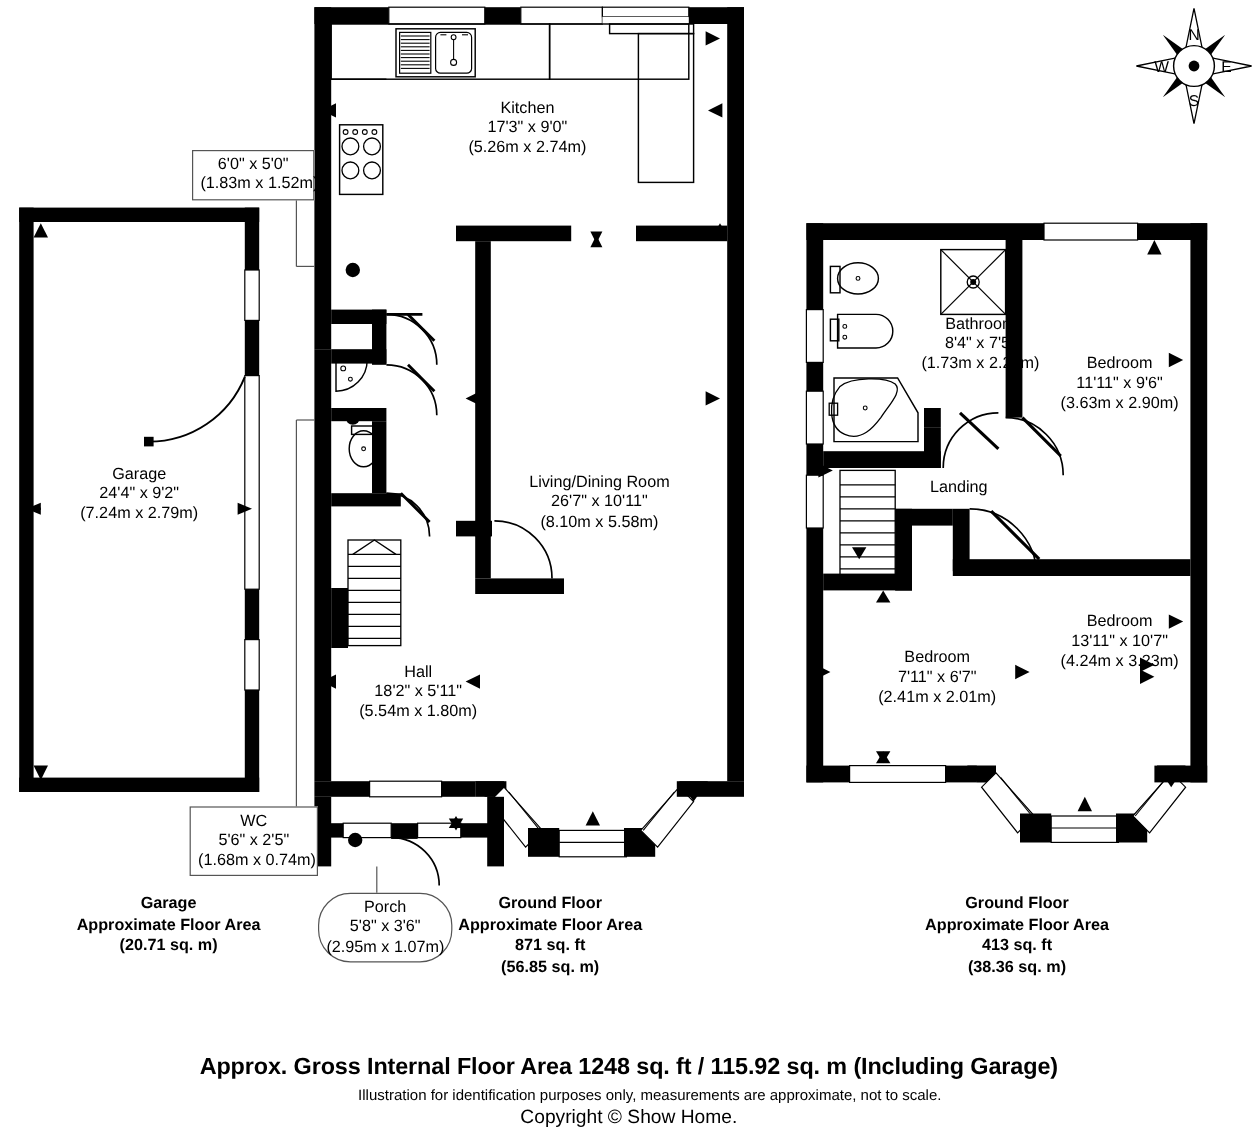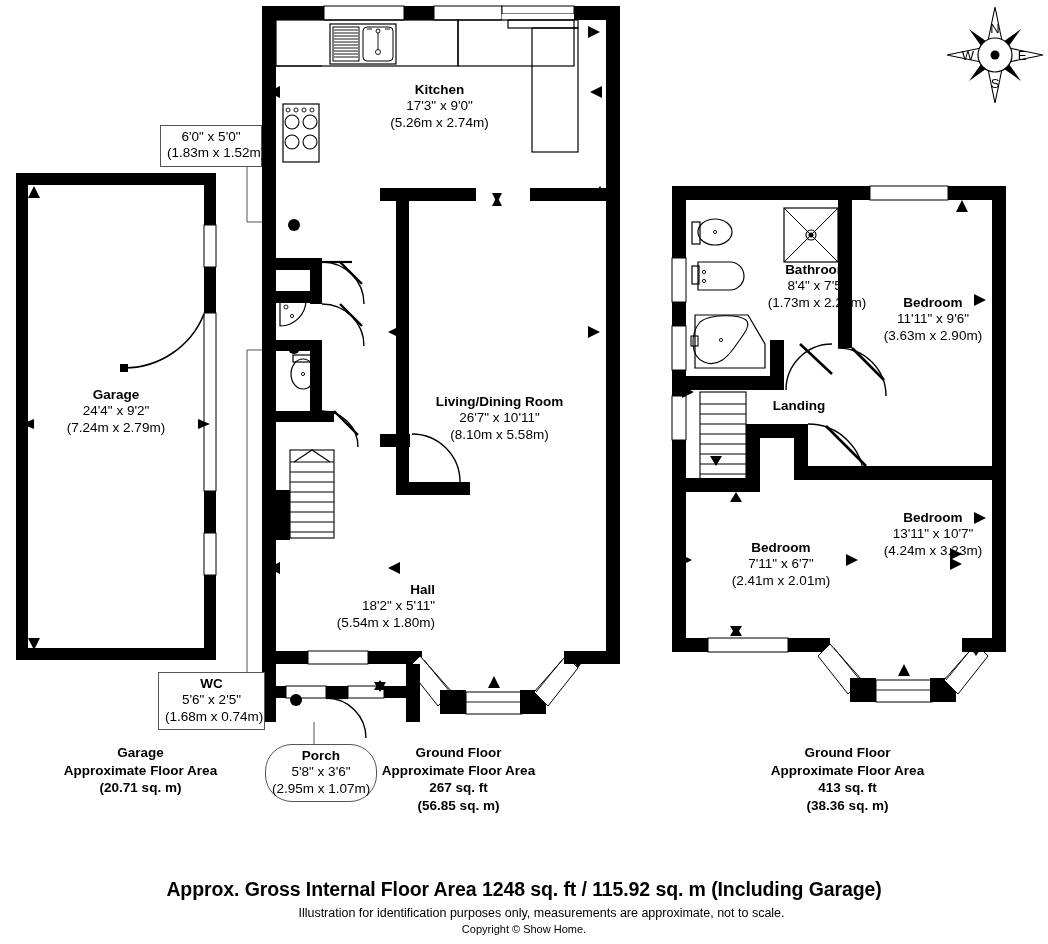--- a/index.html
+++ b/index.html
@@ -21,21 +21,21 @@
     width: 1048px;
     height: 944px;
   }
   .lbl {
     position: absolute;
     text-align: center;
     line-height: 1.22;
     white-space: nowrap;
   }
   .lbl .nm {
-    font-weight: bold;
+    font-weight: normal;
     font-size: 13.5px;
   }
   .lbl .dim {
     font-size: 13.5px;
   }
   .boxed {
     border: 1px solid #555;
     background: #fff;
     padding: 3px 6px 4px 6px;
   }
@@ -58,21 +58,21 @@
     font-size: 19.5px;
     font-weight: bold;
     letter-spacing: -0.1px;
   }
   #footer .sub {
     font-size: 12.5px;
     margin-top: 5px;
     margin-left: 35px;
   }
   #footer .cr {
-    font-size: 11px;
+    font-size: 16px;
     margin-top: 3px;
   }
 </style>
 </head>
 <body>
 
 <svg id="plan" viewBox="0 0 1048 944">
 
   <g>
 
@@ -399,21 +399,21 @@
   <div class="dim">6'0" x 5'0"</div>
   <div class="dim">(1.83m x 1.52m)</div>
 </div>
 
 <div class="lbl" style="left:398px; top:394px; width:203px;">
   <div class="nm">Living/Dining Room</div>
   <div class="dim">26'7" x 10'11"</div>
   <div class="dim">(8.10m x 5.58m)</div>
 </div>
 
-<div class="lbl" style="left:262px; top:582px; width:173px;text-align:right;">
+<div class="lbl" style="left:262px; top:552px; width:173px;">
   <div class="nm">Hall</div>
   <div class="dim">18'2" x 5'11"</div>
   <div class="dim">(5.54m x 1.80m)</div>
 </div>
 
 <div class="lbl boxed" style="left:158px; top:672px; width:93px;">
   <div class="nm">WC</div>
   <div class="dim">5'6" x 2'5"</div>
   <div class="dim">(1.68m x 0.74m)</div>
 </div>
@@ -460,21 +460,21 @@
 
 <div class="area-lbl" style="left:18px; top:744px; width:245px;">
   <div>Garage</div>
   <div>Approximate Floor Area</div>
   <div>(20.71 sq. m)</div>
 </div>
 
 <div class="area-lbl" style="left:356px; top:744px; width:205px;">
   <div>Ground Floor</div>
   <div>Approximate Floor Area</div>
-  <div>267 sq. ft</div>
+  <div>871 sq. ft</div>
   <div>(56.85 sq. m)</div>
 </div>
 
 <div class="area-lbl" style="left:745px; top:744px; width:205px;">
   <div>Ground Floor</div>
   <div>Approximate Floor Area</div>
   <div>413 sq. ft</div>
   <div>(38.36 sq. m)</div>
 </div>
 

